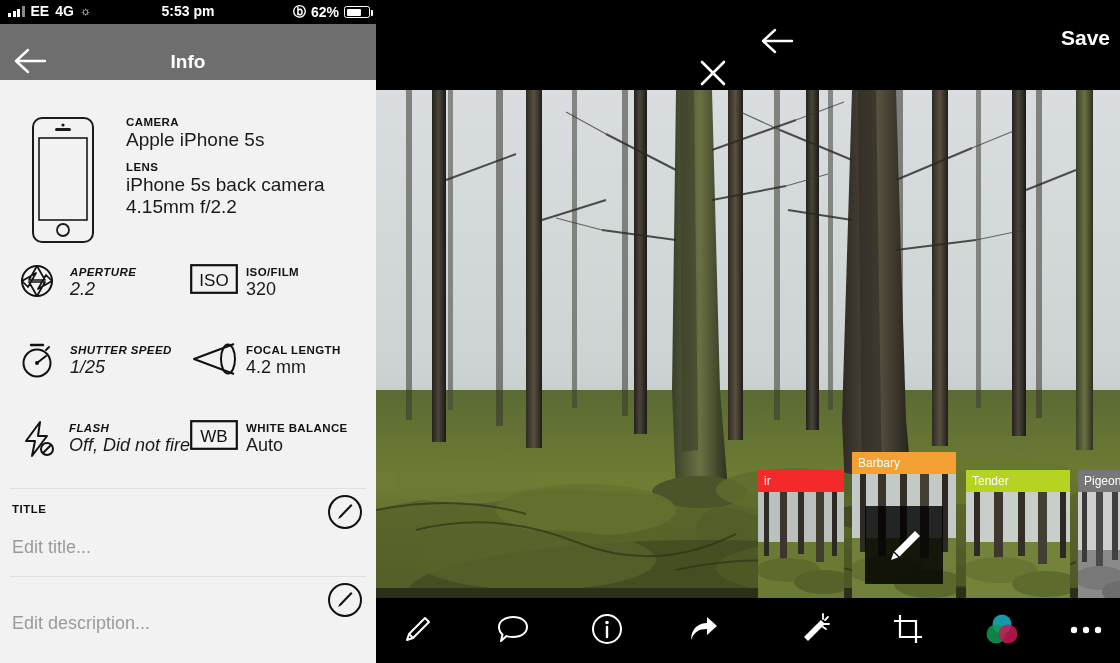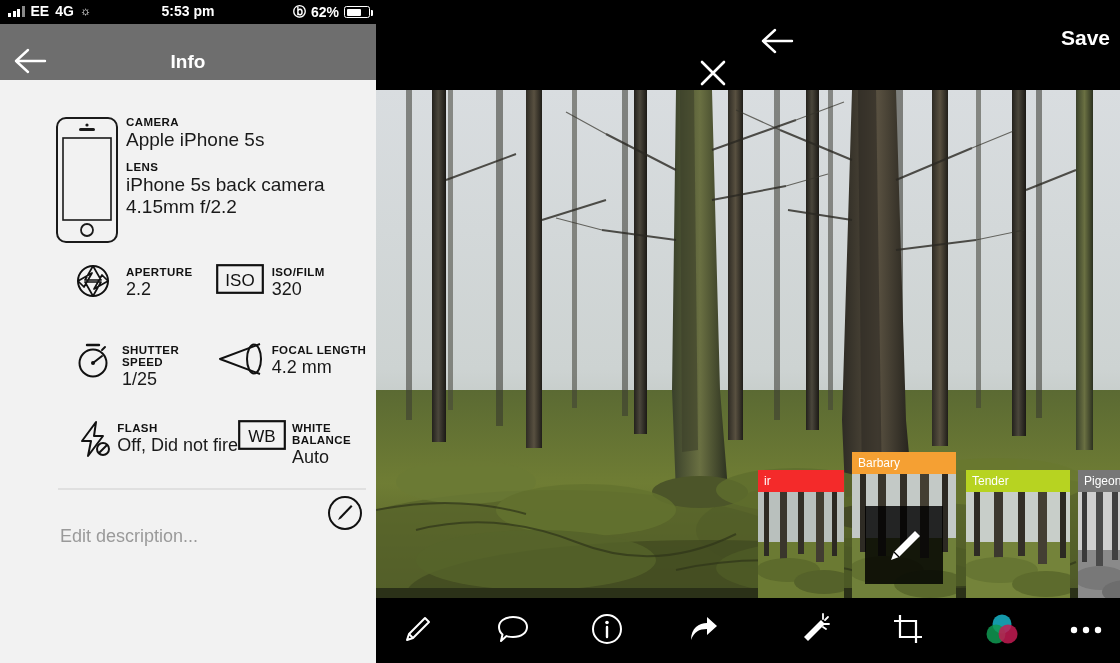--- a/index.html
+++ b/index.html
@@ -28,37 +28,37 @@
   
   .infopanel { position:absolute; left:0; top:24px; width:376px; height:639px;
     background:#f2f2f2; overflow:hidden; }
   .info-header { position:relative; height:56px; background:#6e6e6e; }
   .info-header .title { position:absolute; left:0; top:0; width:100%; height:76px;
     display:flex; align-items:center; justify-content:center; color:#fff;
     font-size:19px; font-weight:700; }
   .backarrow { position:absolute; left:14px; top:22px; width:34px; height:30px;
     cursor:pointer; }
 
-  .info-body { position:absolute; left:0; top:76px; right:0; bottom:0; background:#f2f2f2;margin-left:48px; }
+  .info-body { position:absolute; left:0; top:76px; right:0; bottom:0; background:#f2f2f2; }
 
   .cam-block { display:flex; padding:10px 0 0 0; }
   .phone-ico { width:132px; display:flex; justify-content:center; padding-top:6px; }
   .cam-text { padding-top:6px; }
   .meta-label { font-size:11.5px; font-weight:700; letter-spacing:.4px;
     color:#111; text-transform:uppercase; }
   .meta-value { font-size:19px; color:#1a1a1a; line-height:1.16; margin-top:1px;
     white-space:nowrap; }
   .cam-text .meta-value { font-size:19px; }
   .lens-wrap { margin-top:10px; }
   .lens-wrap .meta-value { white-space:normal; width:250px; }
 
   .grid { margin-top:18px; }
   .grid-row { display:flex; height:78px; }
   .cell { display:flex; align-items:flex-start; }
-  .cell.c1 { width:190px; padding-left:28px; }
+  .cell.c1 { width:190px; padding-left:20px;font-style:italic; }
   .cell.c2 { width:186px; padding-left:0px; }
   .cell .ico { width:50px; display:flex; justify-content:flex-start;
     align-items:center; padding-top:2px; }
   .cell .txt { padding-top:4px; }
   .cell .meta-value { font-size:18px; }
 
   .divider { height:1px; background:#e0e0e0; margin:0 10px; }
 
   .field { padding:14px 14px 0 12px; position:relative; }
   .field .flabel { font-size:11.5px; font-weight:700; letter-spacing:.5px; color:#111; }
@@ -239,20 +239,29 @@
             <div class="txt" style="padding-left:6px;">
               <div class="meta-label">WHITE BALANCE</div>
               <div class="meta-value">Auto</div>
             </div>
           </div>
         </div>
       </div>
 
       <div class="divider"></div>
 
+      <div class="field">
+        <div class="flabel">TITLE</div>
+        <div class="editbtn">
+          <svg width="30" height="30" viewBox="0 0 30 30">
+              <path d="M21 7 L9.5 19 L8 22 L11 20.5 L22.5 8.5 Z" fill="#111"></path>
+            </svg>
+        </div>
+        <div class="fvalue">Edit title...</div>
+      </div>
       <div class="divider"></div>
 
       <div class="field">
         <div class="editbtn">
           <svg width="30" height="30" viewBox="0 0 30 30">
               <path d="M21 7 L9.5 19 L8 22 L11 20.5 L22.5 8.5 Z" fill="#111"></path>
             </svg>
         </div>
         <div class="fvalue">Edit description...</div>
       </div>

